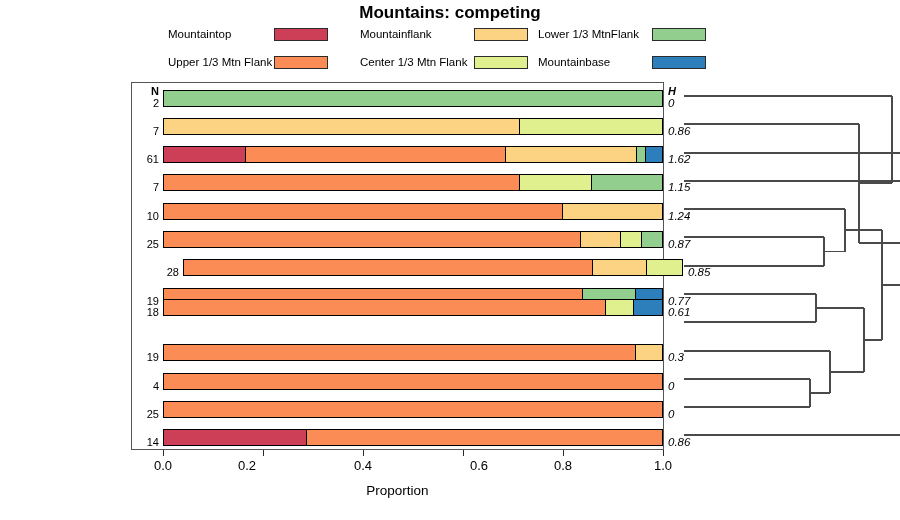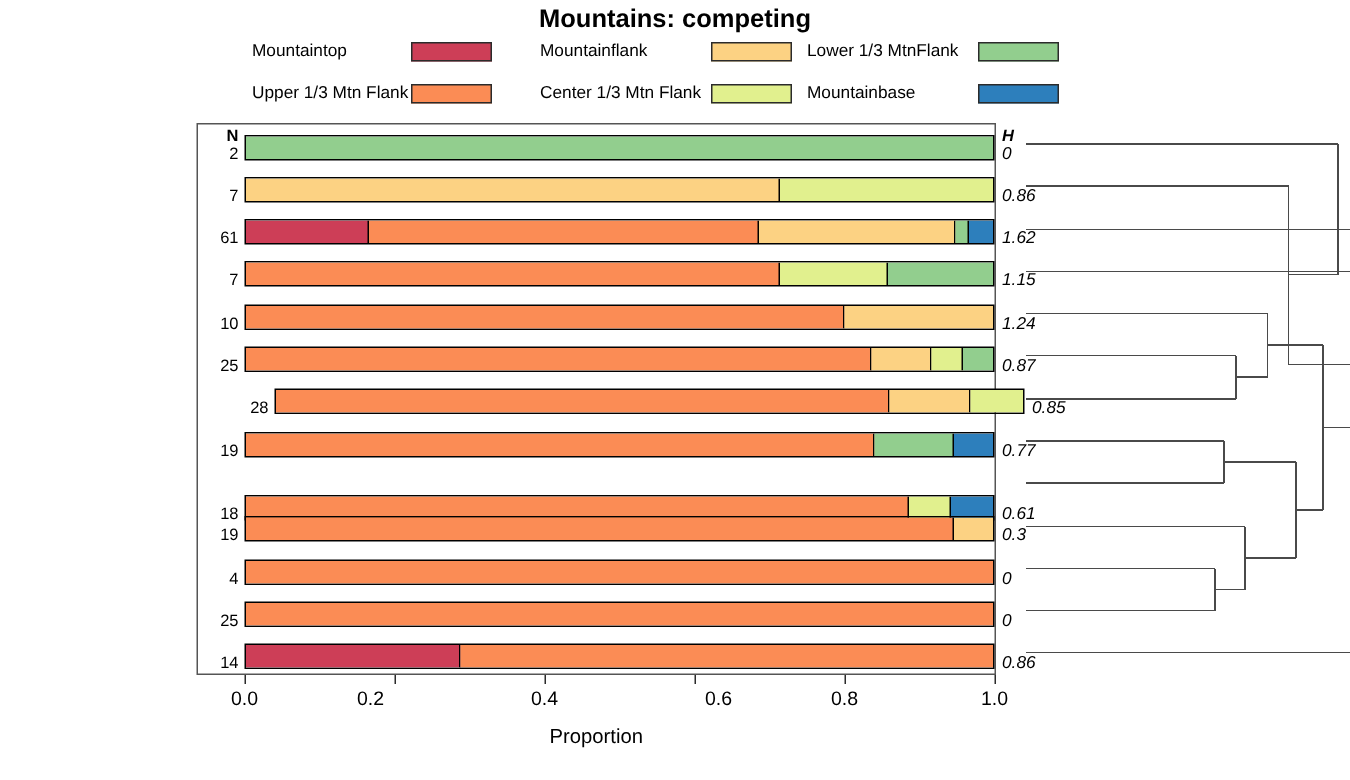--- a/index.html
+++ b/index.html
@@ -215,21 +215,21 @@
       </div>
       <div class="row" style="top: 199.6px;">
         <div class="ncell">19</div>
         <div class="hcell">0.77</div>
         <div class="bar">
           <div class="seg" title="Upper 1/3 Mtn Flank: 0.842" style="flex: 0.842 0 0px; background: rgb(251, 140, 85);"></div>
           <div class="seg" title="Lower 1/3 MtnFlank: 0.105" style="flex: 0.105 0 0px; background: rgb(146, 206, 142);"></div>
           <div class="seg" title="Mountainbase: 0.053" style="flex: 0.053 0 0px; background: rgb(45, 127, 188);"></div>
         </div>
       </div>
-      <div class="row" style="top: 242px; text-decoration: underline;">
+      <div class="row" style="top: 211px; text-decoration: underline;">
         <div class="ncell">18</div>
         <div class="hcell">0.61</div>
         <div class="bar">
           <div class="seg" title="Upper 1/3 Mtn Flank: 0.889" style="flex: 0.889 0 0px; background: rgb(251, 140, 85);"></div>
           <div class="seg" title="Center 1/3 Mtn Flank: 0.055" style="flex: 0.055 0 0px; background: rgb(225, 240, 142);"></div>
           <div class="seg" title="Mountainbase: 0.056" style="flex: 0.056 0 0px; background: rgb(45, 127, 188);"></div>
         </div>
       </div>
       <div class="row" style="top: 256.2px;">
         <div class="ncell">19</div>

